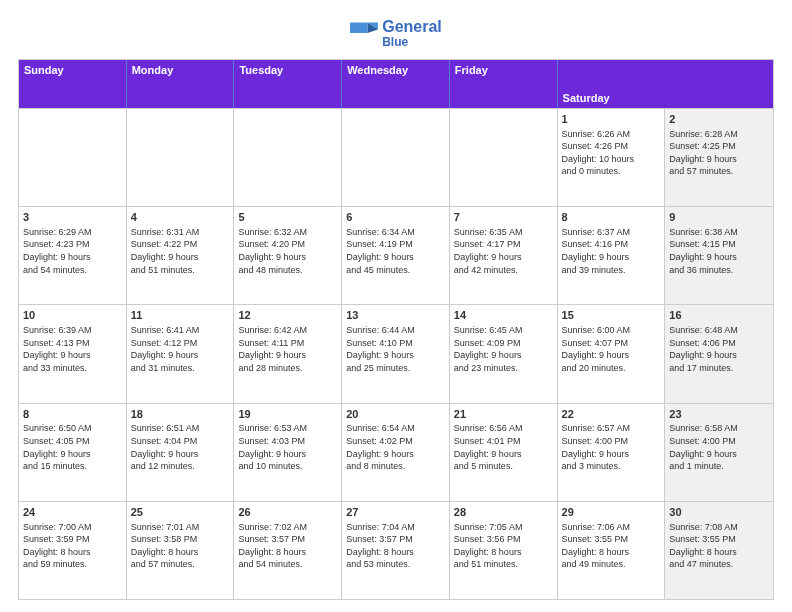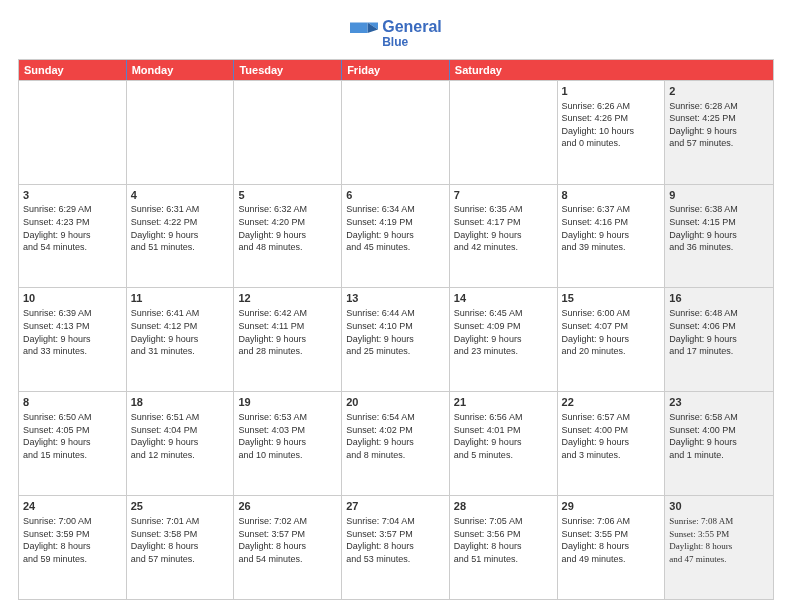--- a/index.html
+++ b/index.html
@@ -48,30 +48,30 @@
     }
     .calendar {
       flex: 1;
       display: flex;
       flex-direction: column;
       border: 1px solid #ccc;
     }
     .cal-header {
       display: grid;
       grid-template-columns: repeat(7, 1fr);
-      background: #ef4444;
+      background: #6d28d9;
     }
     .cal-header-cell {
       color: #fff;
       font-size: 11px;
       font-weight: bold;
       padding: 4px 5px;
       border-right: 1px solid #5580cc;
     }
-    .cal-header-cell:last-child { border-right: none; }
+    .cal-header-cell:last-child { border-right: none; margin-top: 28px; }
     .cal-body {
       display: flex;
       flex-direction: column;
       flex: 1;
     }
     .cal-week {
       display: grid;
       grid-template-columns: repeat(7, 1fr);
       flex: 1;
       border-top: 1px solid #ccc;
@@ -121,20 +121,21 @@
       <h1></h1>
       <h2></h2>
     </div>
   </div>
 
   <div class="calendar">
     <div class="cal-header">
     <div class="cal-header-cell">Sunday</div>
         <div class="cal-header-cell">Monday</div>
         <div class="cal-header-cell">Tuesday</div>
+        <div class="cal-header-cell">Wednesday</div>
         <div class="cal-header-cell">Friday</div>
         <div class="cal-header-cell">Saturday</div>
       </div>
     <div class="cal-body">
     <div class="cal-week">
           <div class="cal-cell empty"></div>
           <div class="cal-cell empty"></div>
           <div class="cal-cell empty"></div>
           <div class="cal-cell empty"></div>
           <div class="cal-cell empty"></div>
@@ -344,21 +345,21 @@
           </div>
           <div class="cal-cell">
             <span class="day-num">29</span>
             <div class="cell-info" style="white-space: pre-line;">Sunrise: 7:06 AM
 Sunset: 3:55 PM
 Daylight: 8 hours
 and 49 minutes.</div>
           </div>
           <div class="cal-cell shaded">
             <span class="day-num">30</span>
-            <div class="cell-info" style="white-space: pre-line; font-family: Liberation Serif, serif;">Sunrise: 7:08 AM
+            <div class="cell-info" style="white-space: pre-line;">Sunrise: 7:08 AM
 Sunset: 3:55 PM
 Daylight: 8 hours
 and 47 minutes.</div>
           </div>
         </div>
       </div>
   </div>
 </div>
 
 </body></html>

